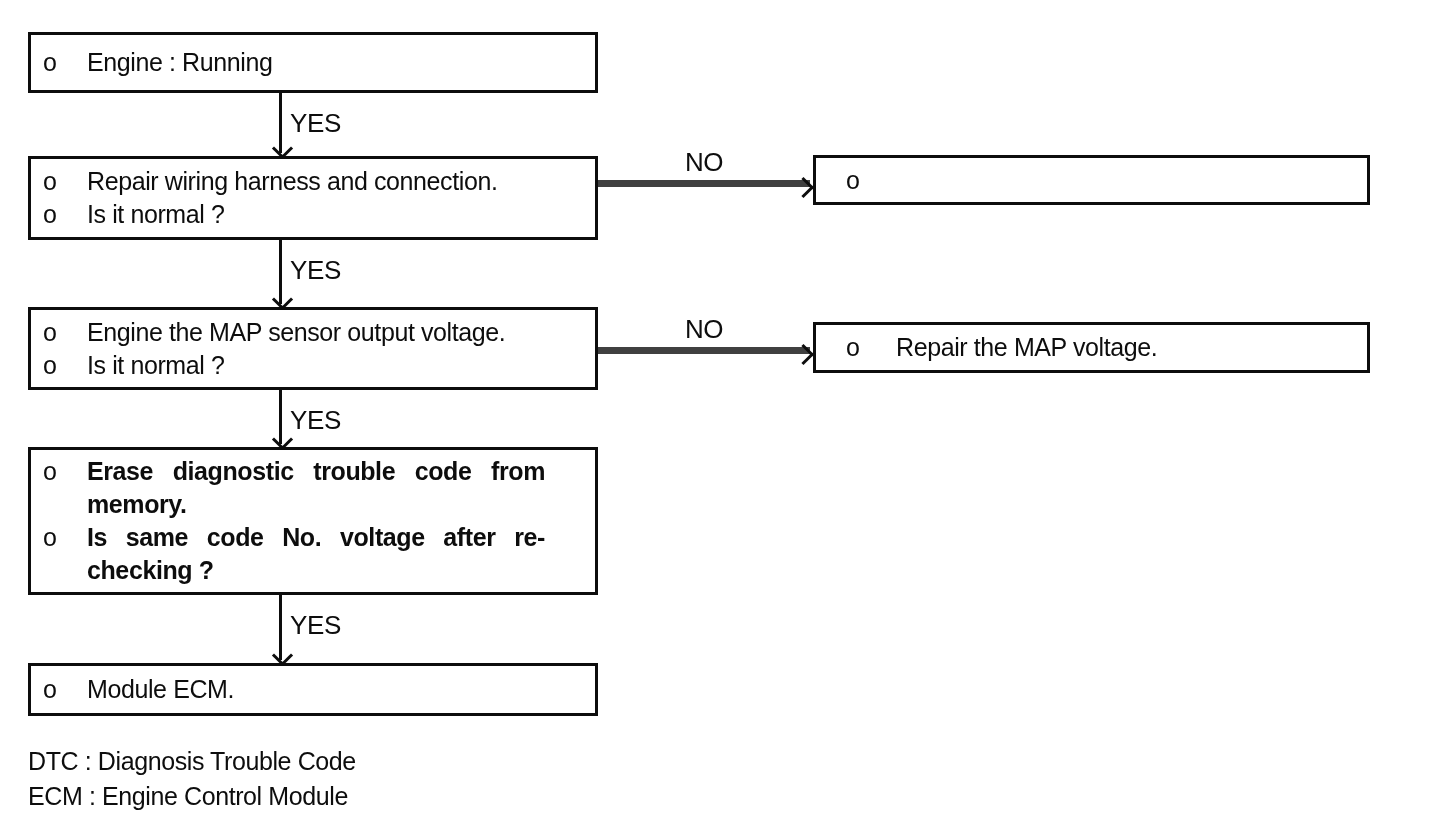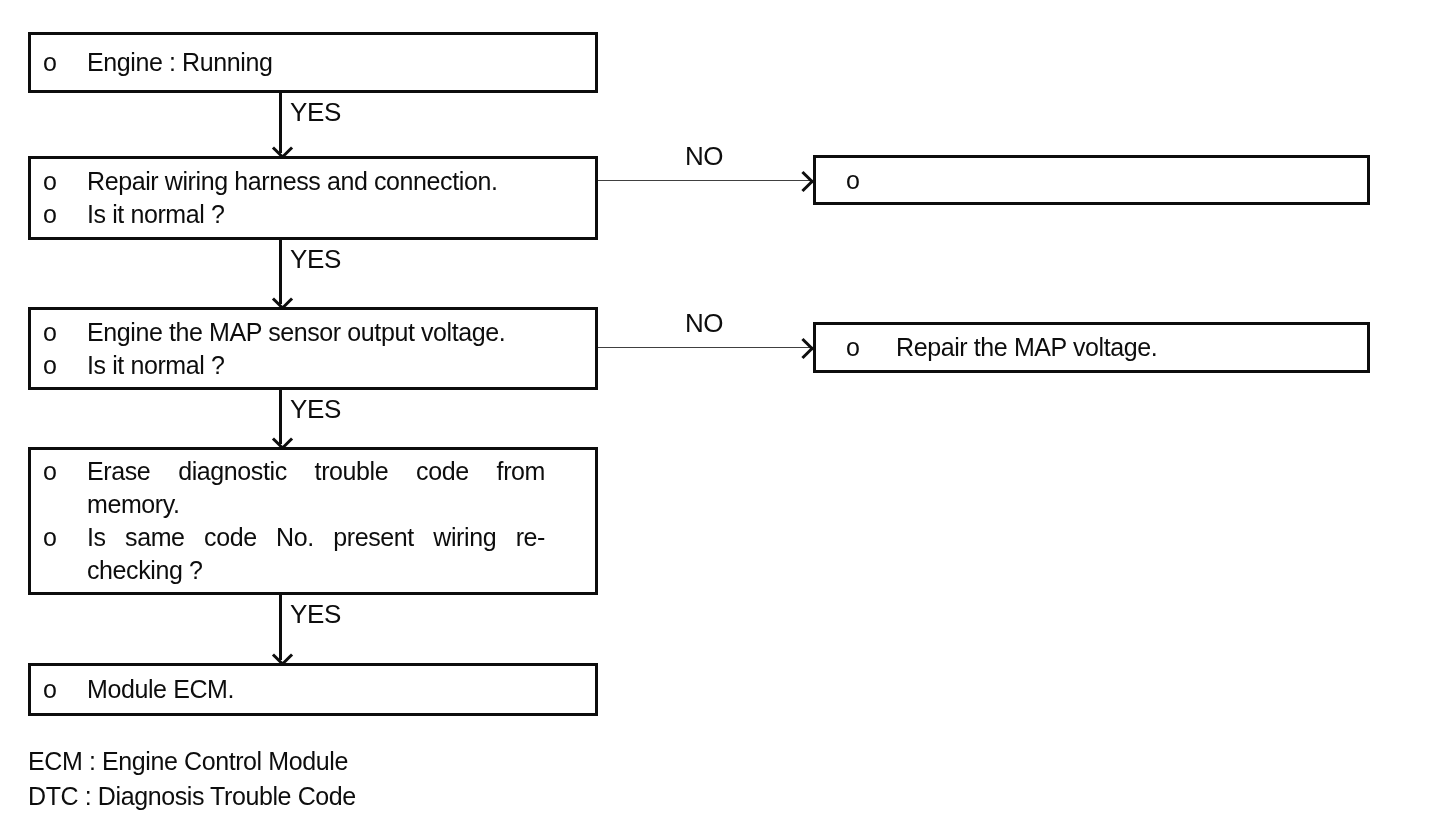--- a/index.html
+++ b/index.html
@@ -30,50 +30,50 @@
     letter-spacing: -0.4px;
   }
   .bullet {
     flex: 0 0 auto;
     box-sizing: border-box;
     width: 56px;
     padding-left: 12px;
   }
   .node.right .bullet { width: 80px; padding-left: 30px; }
   .txt { flex: 1 1 auto; }
-  .node.justified .txt { text-align: justify; padding-right: 50px; }
+  .node.justified .txt { text-align: justify; padding-right: 50px; font-weight: bold; }
   
   .cv {
     position: absolute;
     width: 0;
     border-left: 3px solid #0d0d0d;
   }
   .cv .head {
     position: absolute;
     left: -7px;
     bottom: -3px;
     width: 12px;
     height: 12px;
     border-right: 3px solid #0d0d0d;
     border-bottom: 3px solid #0d0d0d;
     transform: rotate(45deg);
   }
   .cv .lbl {
     position: absolute;
     left: 8px;
-    top: 4px;
+    top: 15px;
     font-size: 26px;
     letter-spacing: -0.4px;
     white-space: nowrap;
   }
   
   .ch {
     position: absolute;
     height: 0;
-    border-top: 1px solid #404040;
+    border-top: 7px solid #404040;
   }
   .ch .head {
     position: absolute;
     right: -1px;
     top: -7px;
     width: 12px;
     height: 12px;
     border-top: 3px solid #0d0d0d;
     border-right: 3px solid #0d0d0d;
     transform: rotate(45deg);
@@ -183,34 +183,34 @@
     <span class="lbl">YES</span>
   </div>
 
   <div class="node justified" id="n-erase">
     <div class="item">
       <span class="bullet">o</span>
       <span class="txt">Erase diagnostic trouble code from memory.</span>
     </div>
     <div class="item">
       <span class="bullet">o</span>
-      <span class="txt">Is same code No. present wiring re-checking ?</span>
+      <span class="txt">Is same code No. voltage after re-checking ?</span>
     </div>
   </div>
 
   <div class="cv" id="v-yes-4">
     <span class="head"></span>
     <span class="lbl">YES</span>
   </div>
 
   <div class="node" id="n-ecm">
     <div class="item">
       <span class="bullet">o</span>
       <span class="txt">Module ECM.</span>
     </div>
   </div>
 
   <div class="legend">
+    <div>DTC : Diagnosis Trouble Code</div>
     <div>ECM : Engine Control Module</div>
-    <div>DTC : Diagnosis Trouble Code</div>
   </div>
 
 </div>
 
 </body></html>

